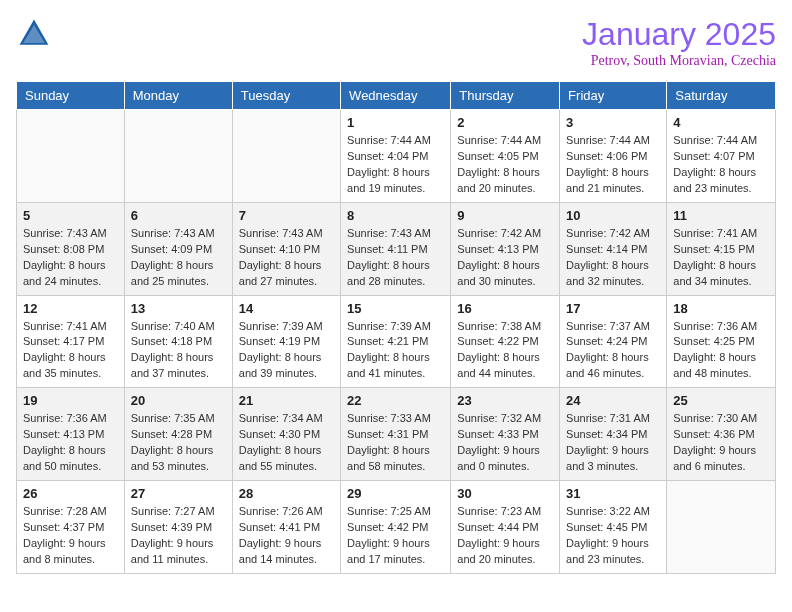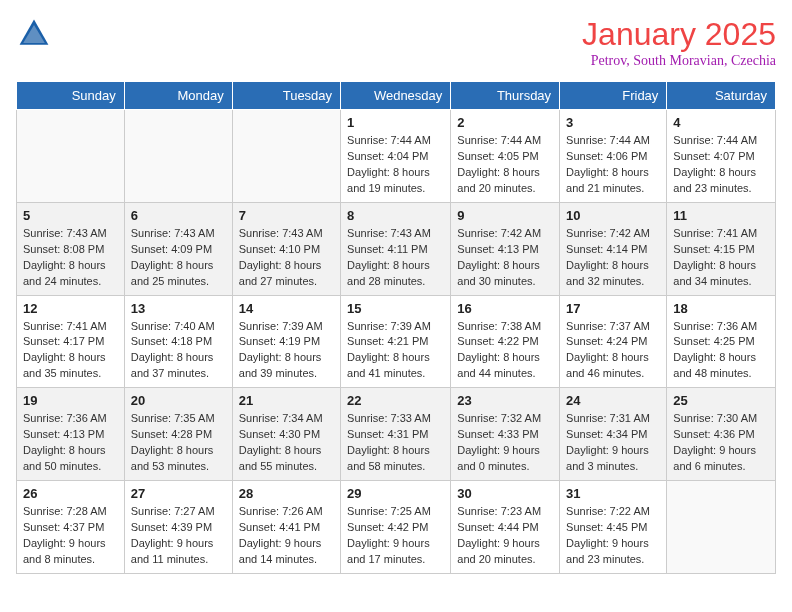--- a/index.html
+++ b/index.html
@@ -38,36 +38,36 @@
     .logo-icon {
       width: 36px;
       height: 36px;
       margin-right: 4px;
     }
     .title-area {
       text-align: right;
     }
     .month-year {
       font-size: 32px;
-      color: #ef4444;
+      color: #8b5cf6;
       font-weight: normal;
     }
     .location {
       font-size: 14px;
       color: #a21caf;
       font-family: Liberation Serif, serif;
     }
     .calendar {
       width: 100%;
       border-collapse: collapse;
     }
     .calendar th {
       background: #2a6db5;
       color: #fff;
-      text-align: right;
+      text-align: left;
       padding: 6px 8px;
       font-size: 13px;
       font-weight: normal;
       border: 1px solid #fff;
     }
     .calendar td {
       border: 1px solid #ccc;
       vertical-align: top;
       padding: 5px 6px;
       font-size: 10.5px;
@@ -340,21 +340,21 @@
         </td>
         <td>
           <div class="day-num">30</div>
           <div class="day-info">Sunrise: 7:23 AM
 Sunset: 4:44 PM
 Daylight: 9 hours
 and 20 minutes.</div>
         </td>
         <td>
           <div class="day-num">31</div>
-          <div class="day-info">Sunrise: 7:22 AM
+          <div class="day-info">Sunrise: 3:22 AM
 Sunset: 4:45 PM
 Daylight: 9 hours
 and 23 minutes.</div>
         </td>
         <td class="empty"></td>
       </tr>
     </tbody>
 </table>
 
 </body></html>

